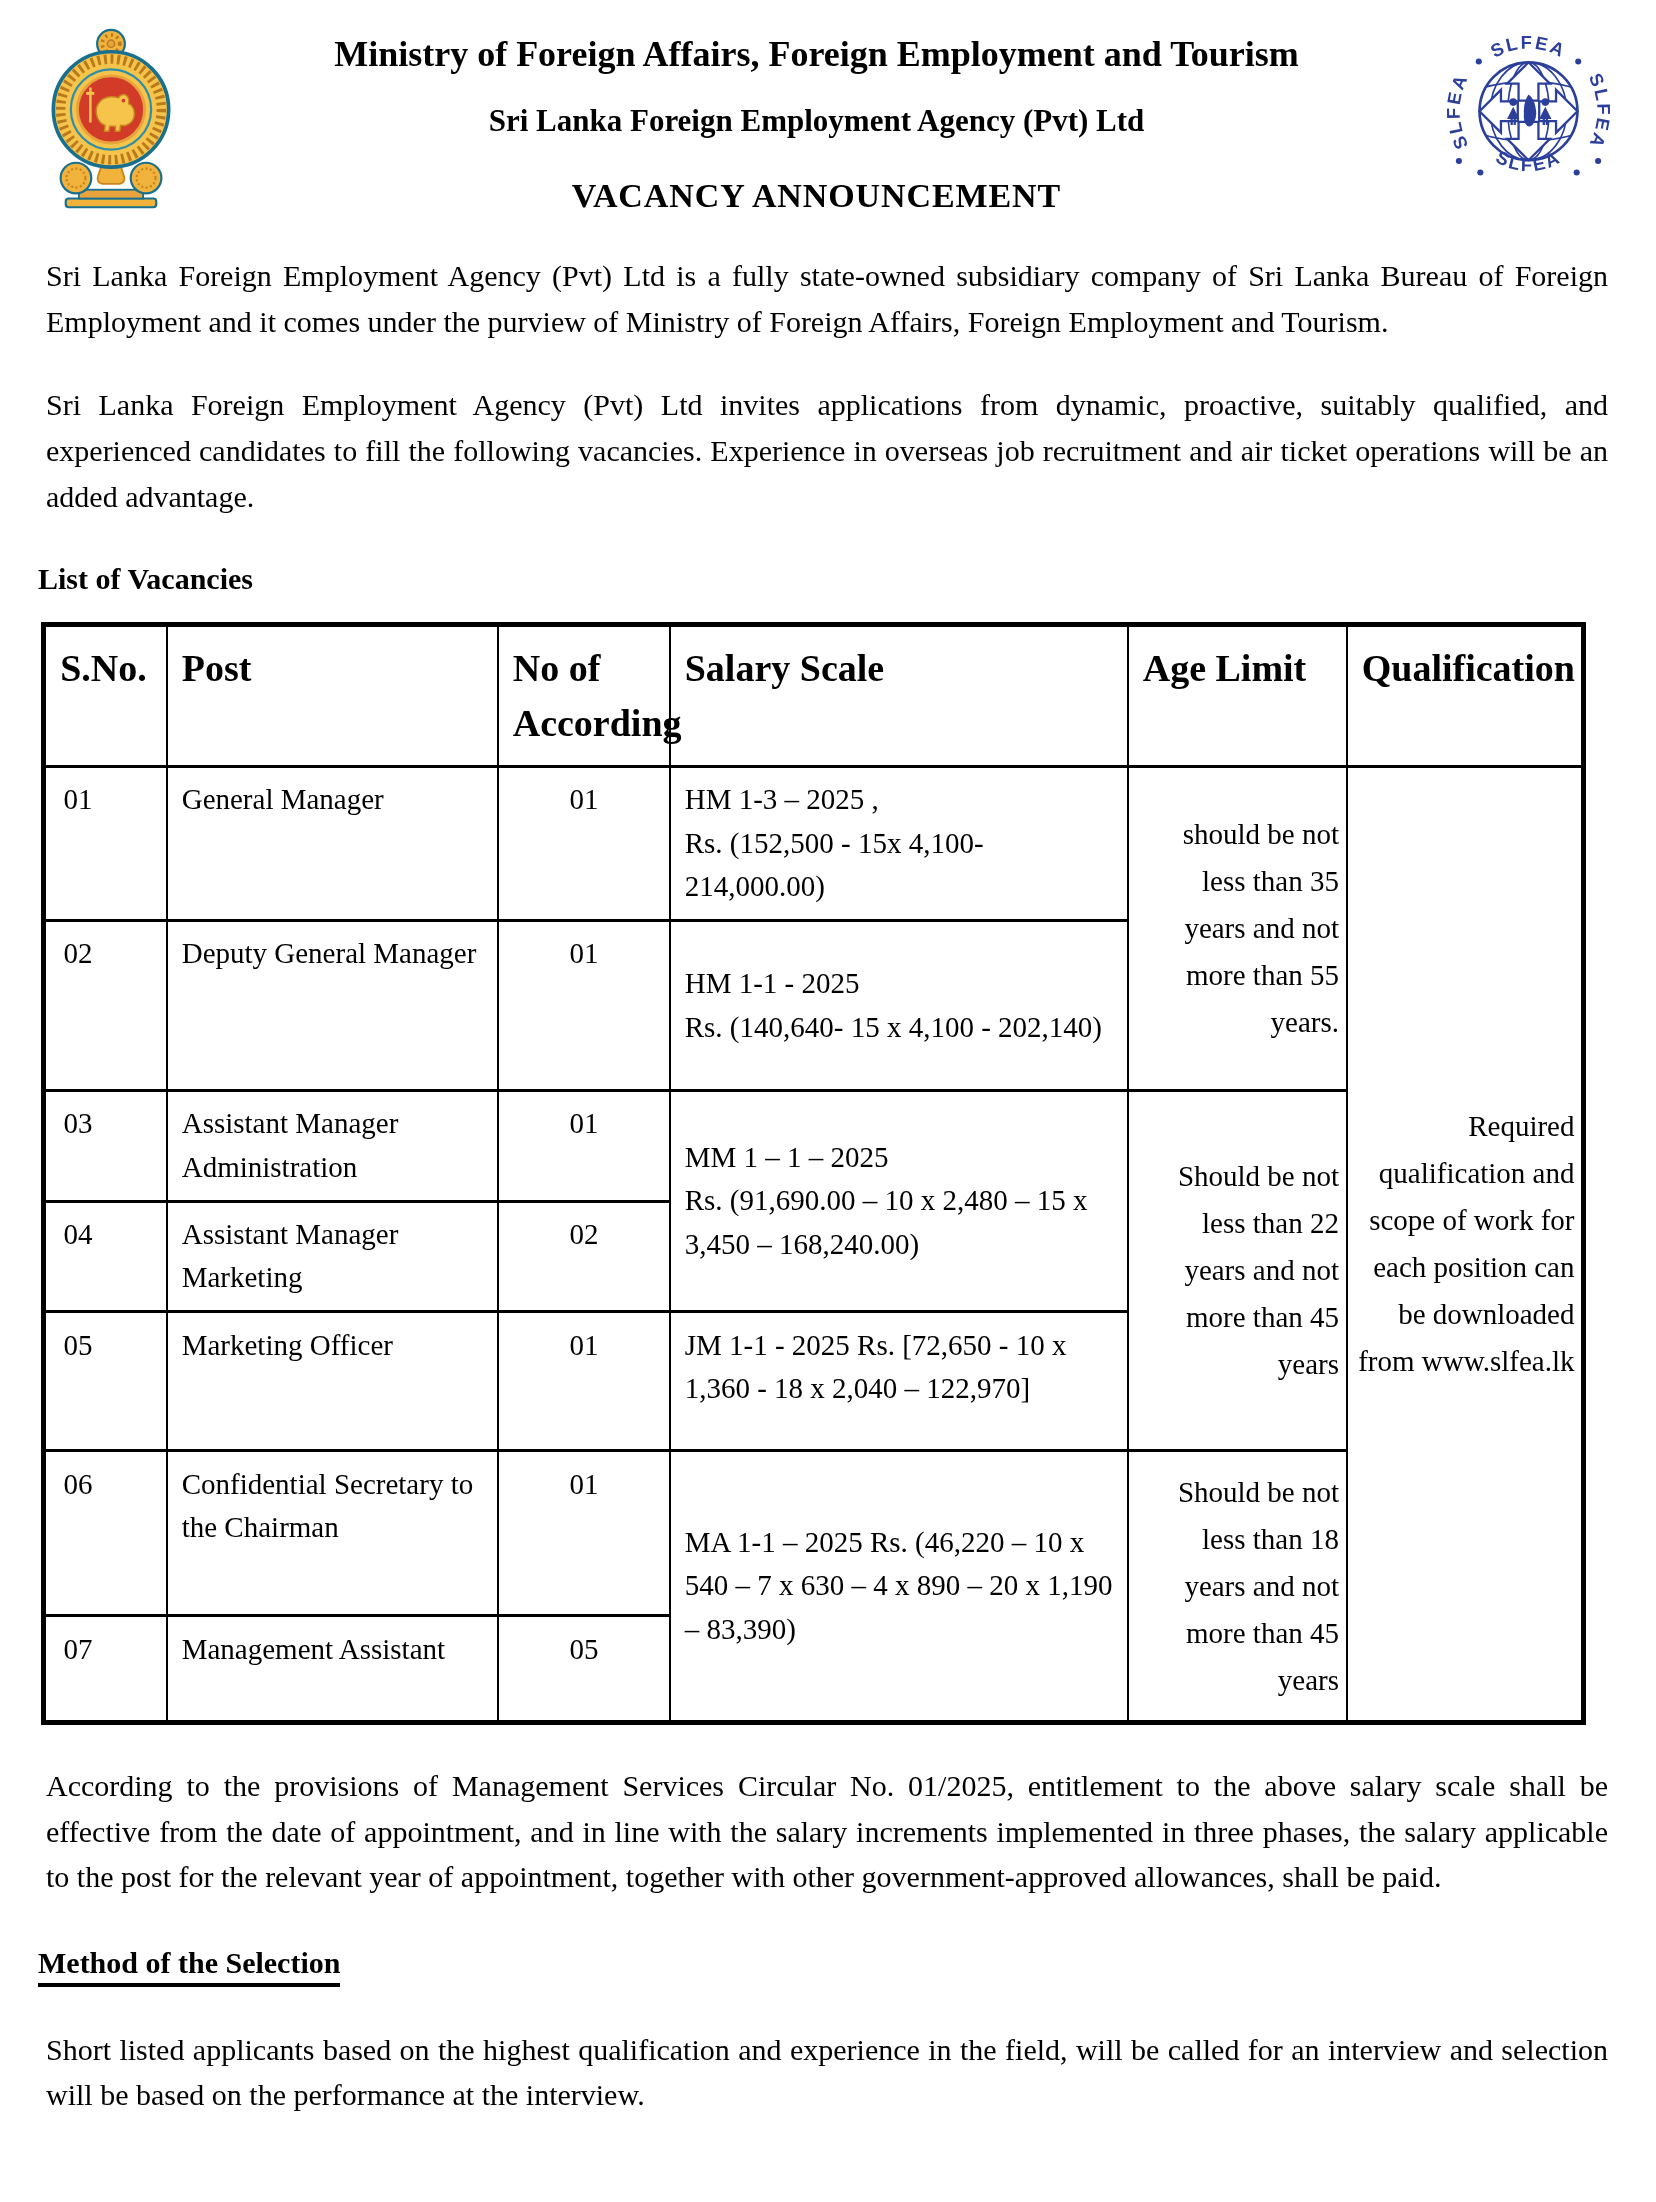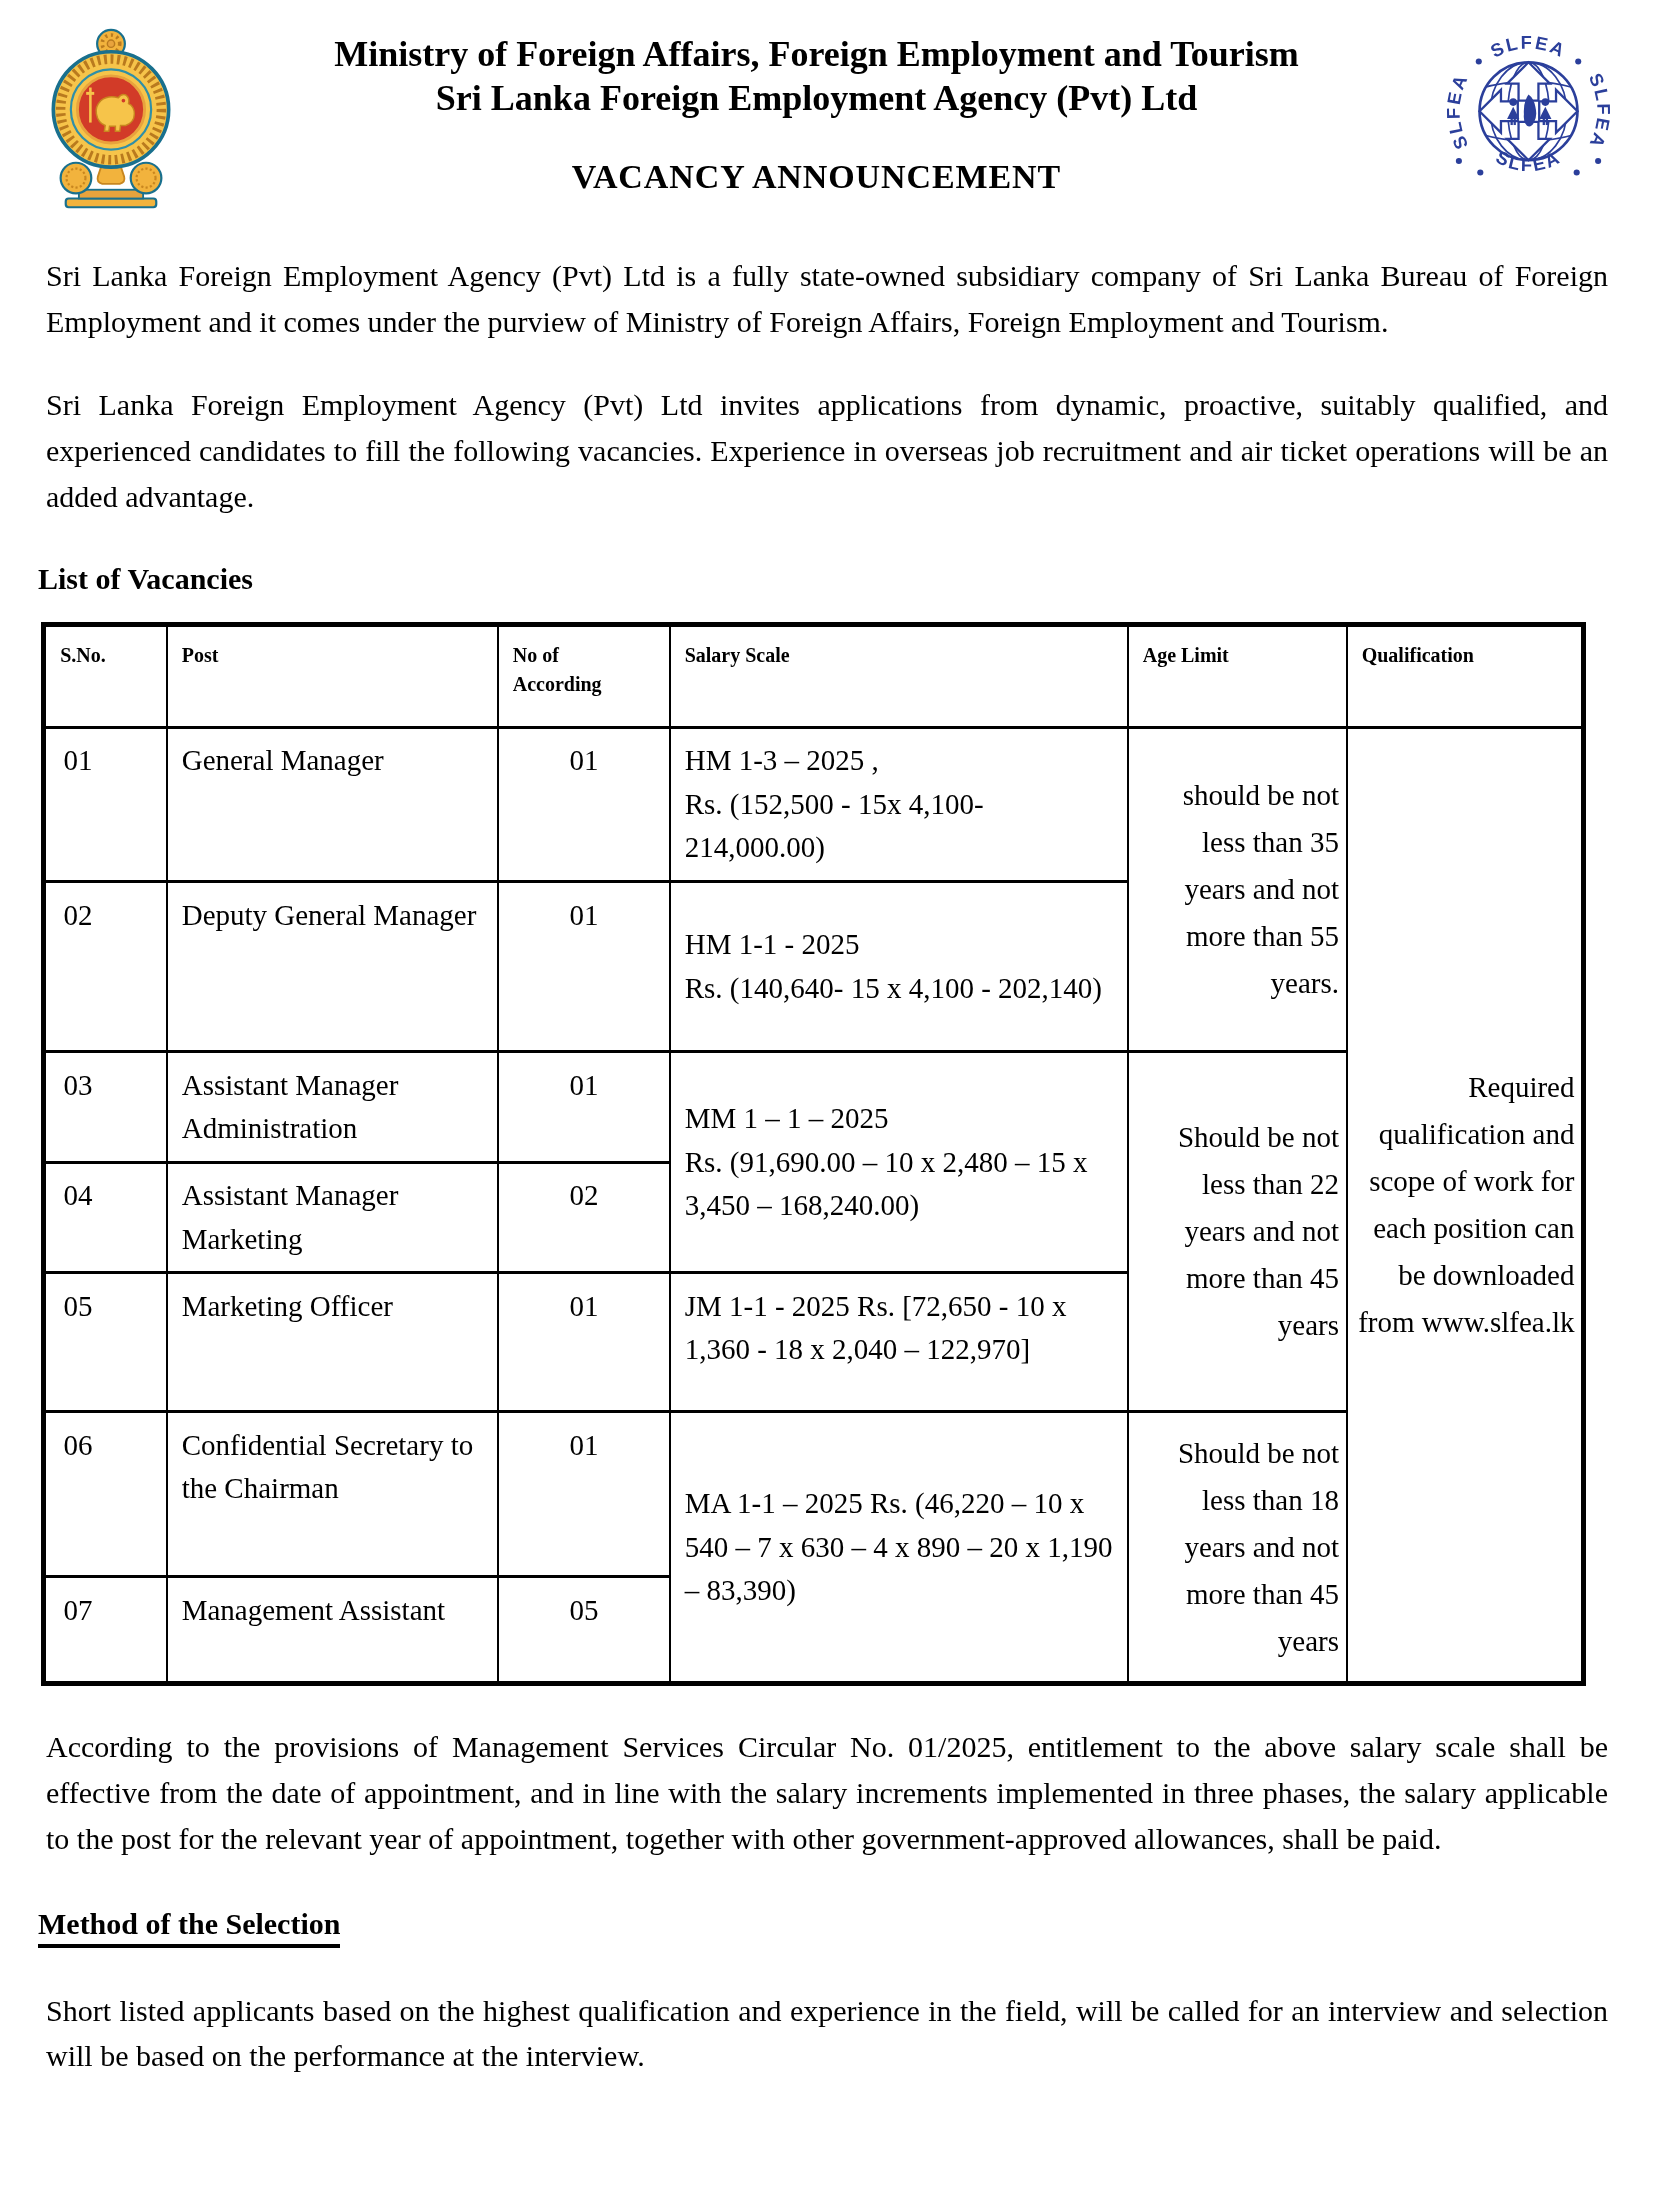--- a/index.html
+++ b/index.html
@@ -20,21 +20,21 @@
     font-family:"Liberation Serif", serif;
   }
   .page{padding:12px 40px 34px 38px;}
 
   
   .header{display:flex;align-items:flex-start;}
   .emblem-wrap{width:151px;flex:0 0 auto;padding-top:5.2px;}
   .slfea-wrap{width:172px;flex:0 0 auto;padding-top:8.6px;}
   .header-center{flex:1;text-align:center;padding-top:20.6px;}
   .ministry{font-size:36px;font-weight:bold;line-height:1.2;}
-  .agency{font-size:36px;font-weight:bold;margin-top:1px;line-height:1.2;}
+  .agency{font-size:31px;font-weight:bold;margin-top:26px;line-height:1.2;}
   .vacancy-title{font-size:34px;font-weight:bold;margin-top:38px;letter-spacing:0.9px;}
 
   
   .para{font-size:30px;line-height:1.52;text-align:justify;margin:8px;}
   .para-1{margin-top:34px;}
   .para-2{margin-top:38px;}
   .section-heading{font-size:30px;font-weight:bold;margin:0;}
   .list-heading{margin-top:43px;}
   .salary-heading{margin-top:76px;}
   .method-heading{margin-top:46px;}
@@ -50,21 +50,21 @@
     width:1540px;
     table-layout:fixed;
     border:5.2px solid #000;
   }
   .vacancy-table th,.vacancy-table td{
     border:2.2px solid #000;
     border-top-width:3.4px;
     border-bottom-width:3.4px;
   }
   .vacancy-table th{
-    font-size:20px;font-weight:bold;text-align:left;
+    font-size:38px;font-weight:bold;text-align:left;
     vertical-align:top;padding:13.8px 13.8px;white-space:pre-line;line-height:1.45;
   }
   .vacancy-table td{
     font-size:29px;vertical-align:top;
     padding:10.3px 13.8px;line-height:1.5;
   }
   td.cell-sno{padding-left:17px;}
   td.cell-count{text-align:center;}
   td.cell-salary{white-space:pre-line;}
   td.cell-salary-mid{vertical-align:middle;}

